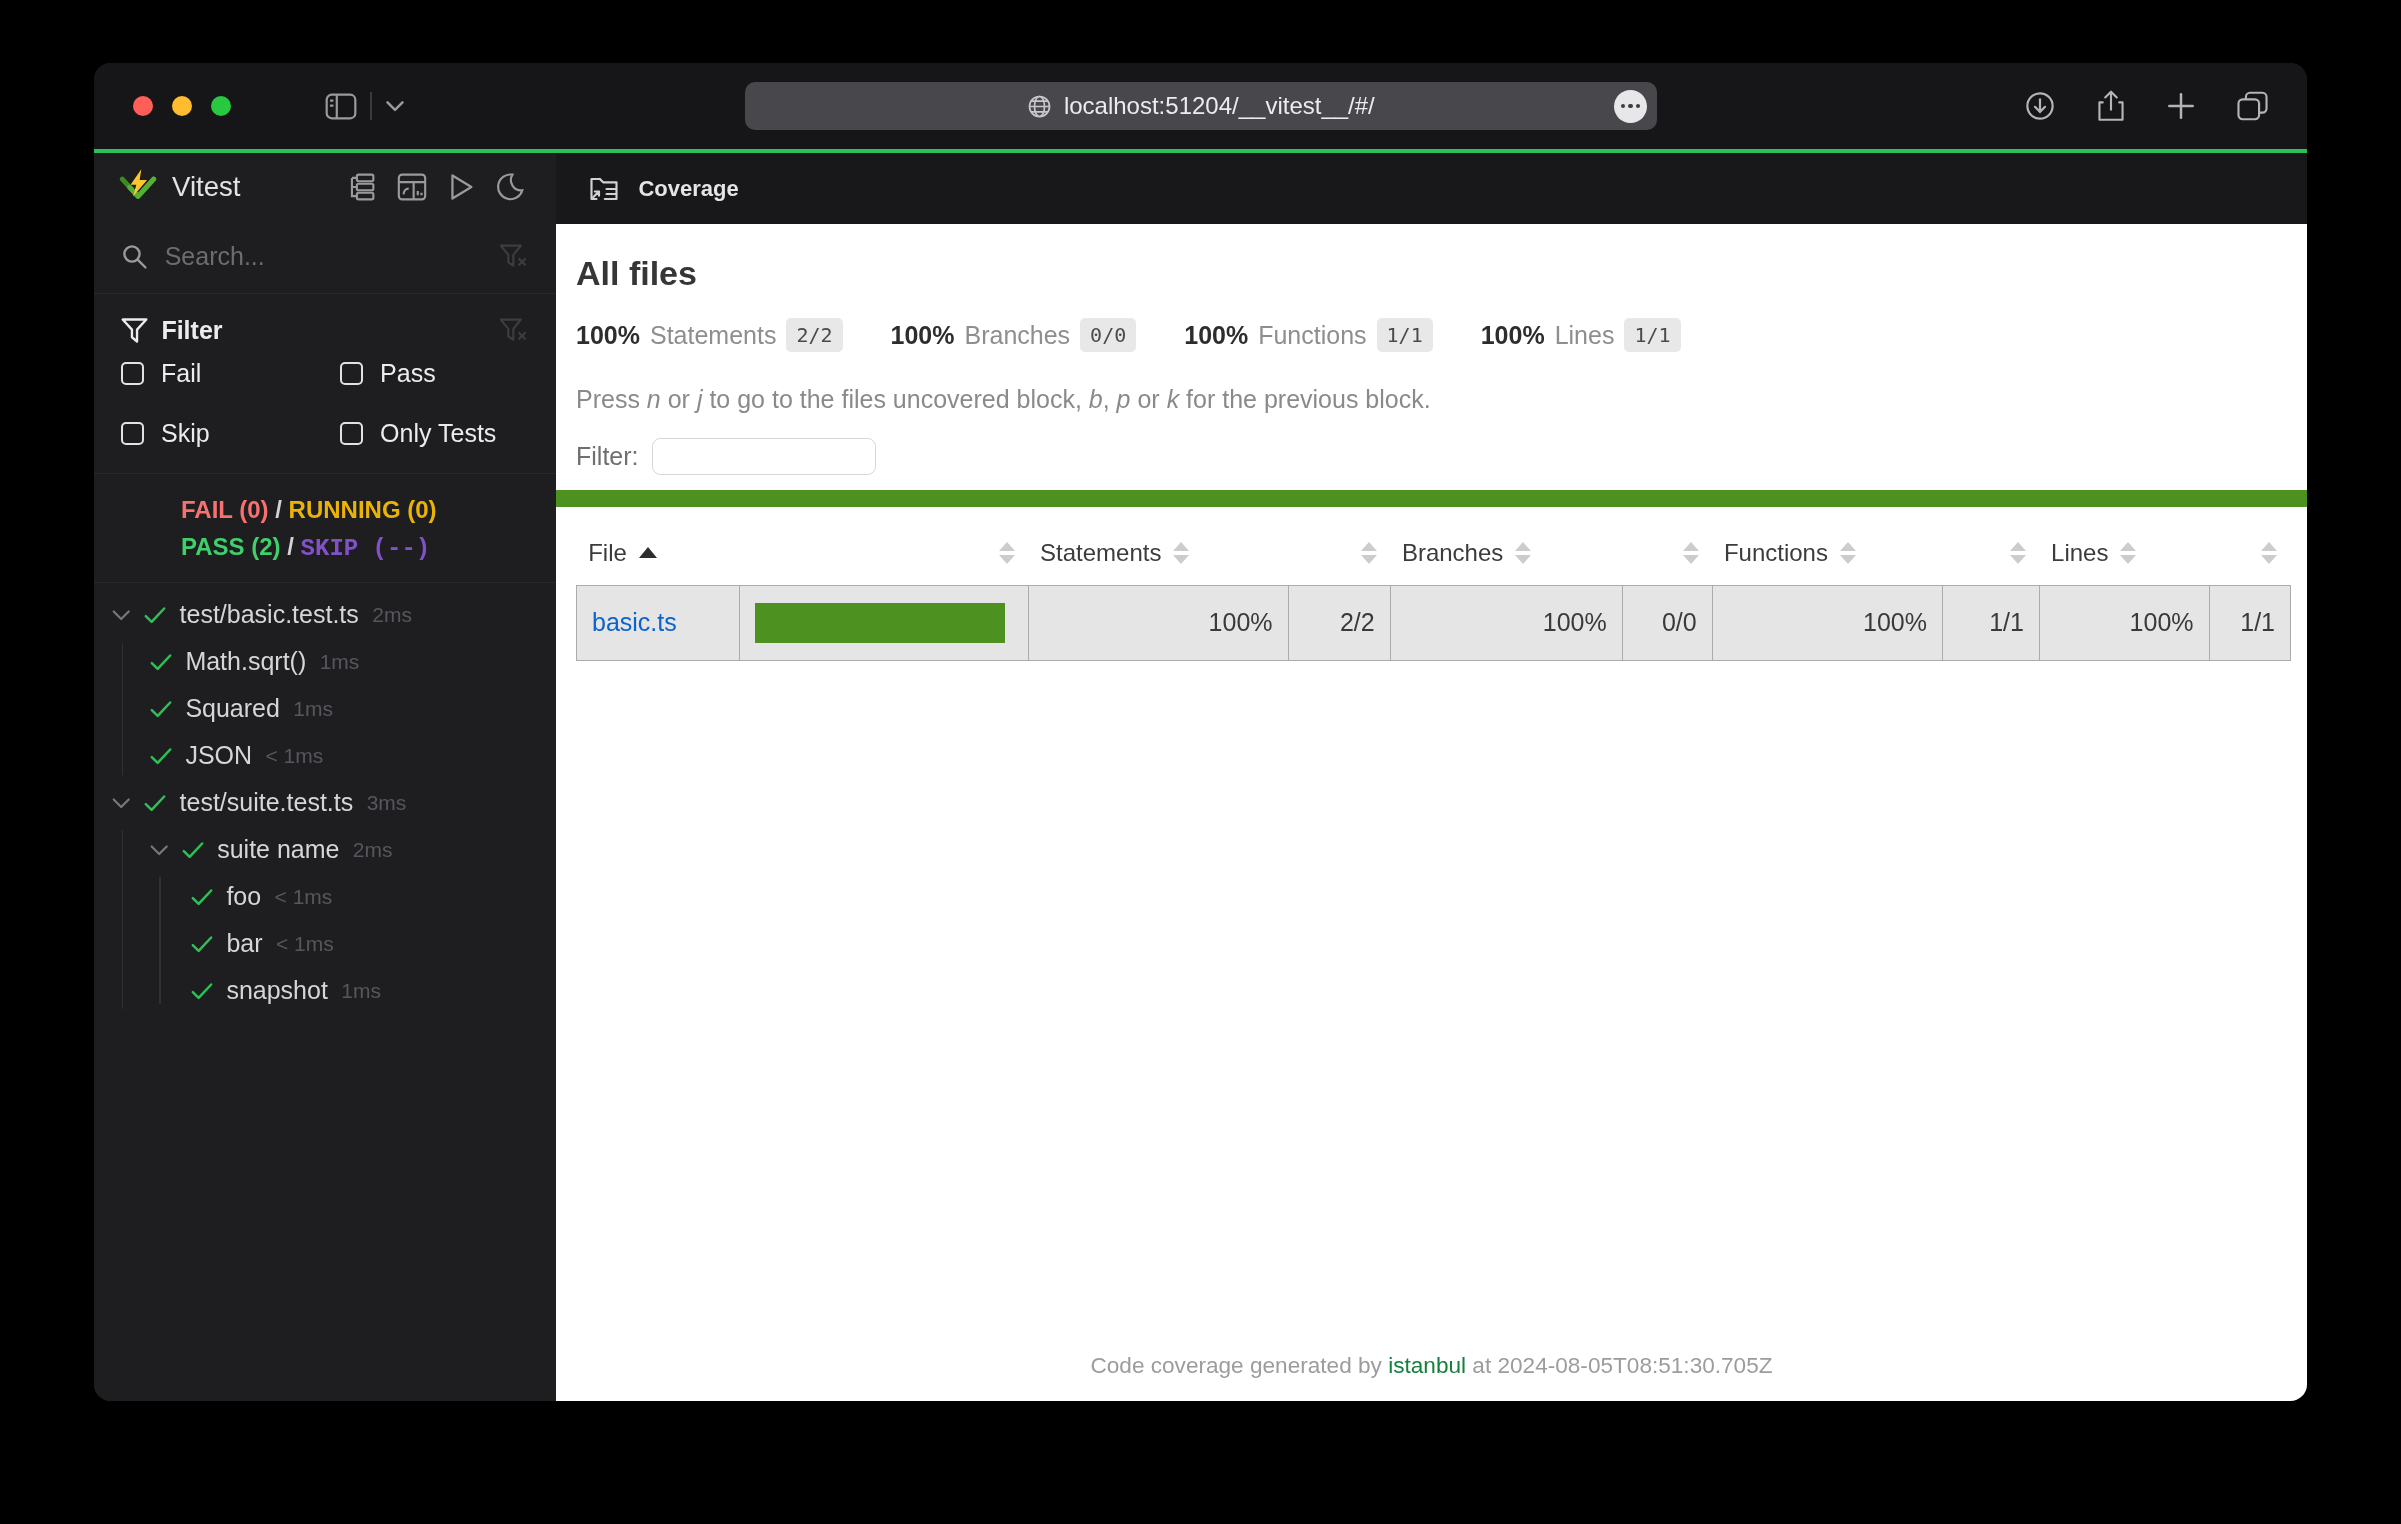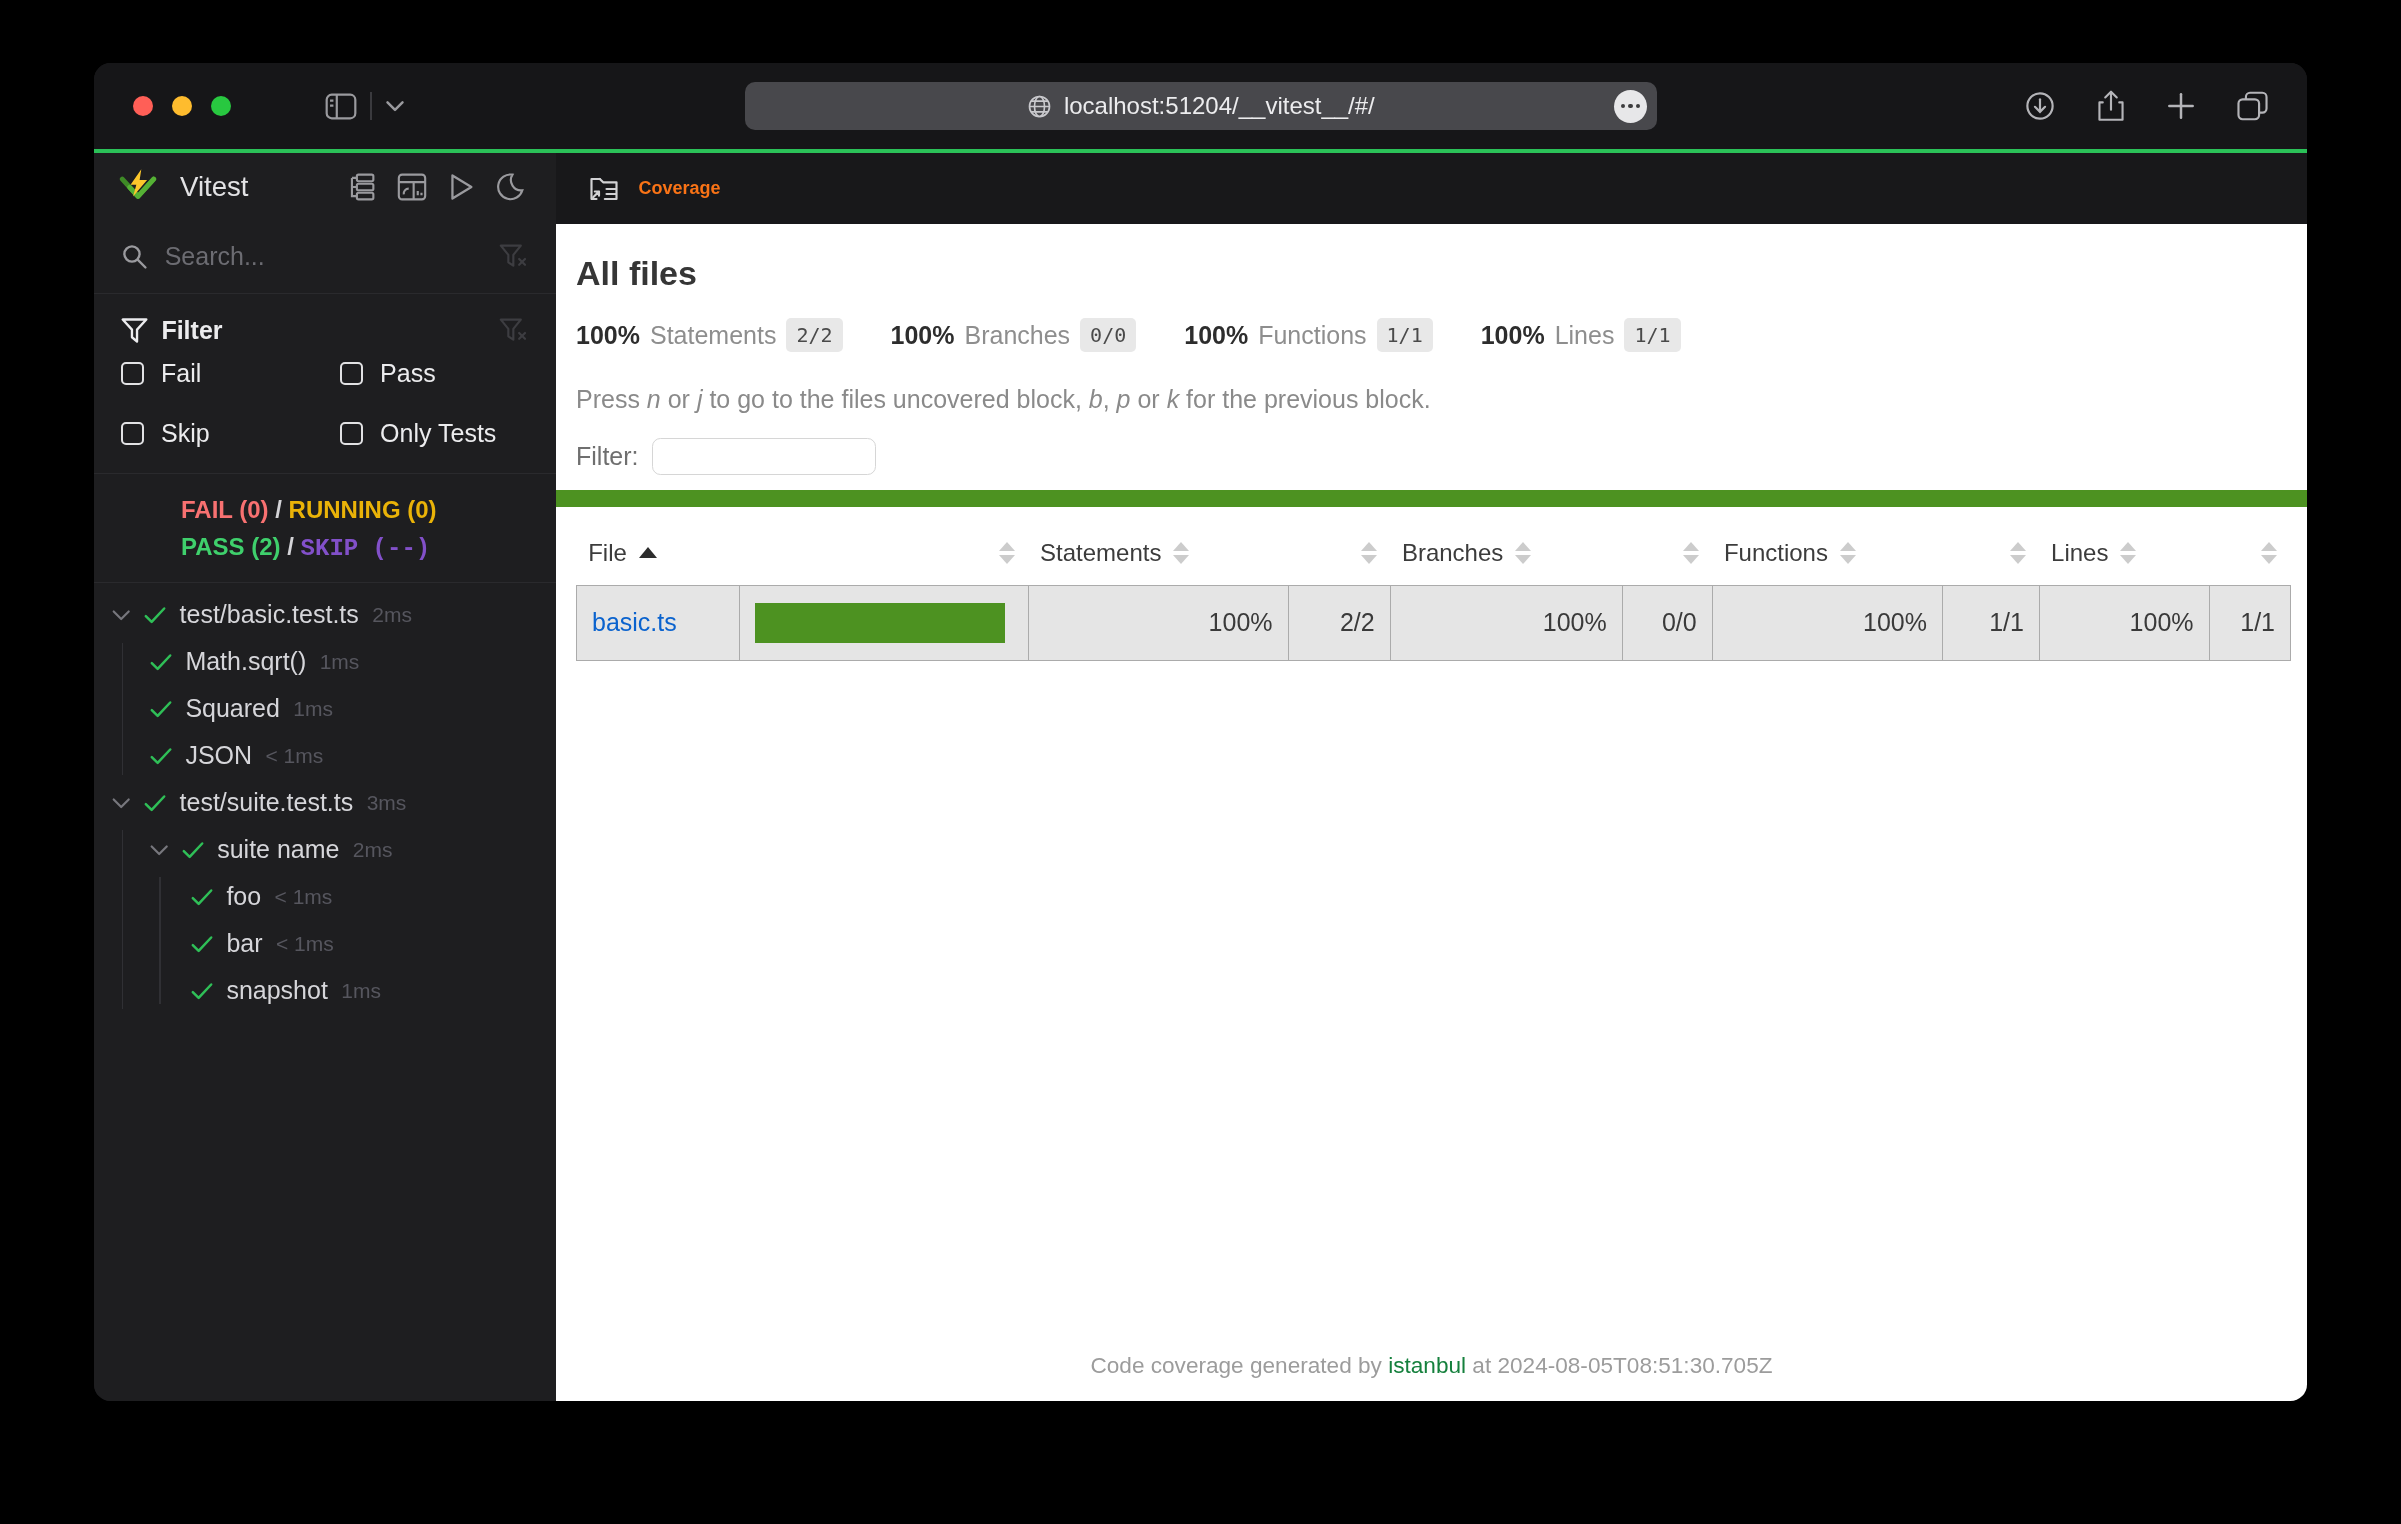--- a/index.html
+++ b/index.html
@@ -39,21 +39,21 @@
   .chrome-right { position: absolute; right: 38px; display: flex; gap: 40px; align-items: center; color: #b4b4b8; }
 
   
   .accent-line { height: 4.2px; background: #2bc158; flex: 0 0 auto; }
 
   
   .app { flex: 1; display: flex; min-height: 0; }
 
   
   .sidebar { width: 462px; flex: 0 0 auto; background: #1e1e20; display: flex; flex-direction: column; }
-  .sb-header { height: 67px; display: flex; align-items: center; padding: 0 32px 0 25px; gap: 8px; }
+  .sb-header { height: 67px; display: flex; align-items: center; padding: 0 32px 0 25px; }
   .logo { width: 38px; height: 35px; margin-right: 15px; }
   .app-name { color: #e3e3e5; font-size: 27.6px; font-weight: 500; }
   .sb-header-icons { margin-left: auto; display: flex; gap: 22px; align-items: center; color: #9a9a9e; }
 
   .sb-search { height: 74px; display: flex; align-items: center; padding: 0 30px 0 27px; border-bottom: 1.7px solid #2a2a2d; }
   .sb-search input {
     flex: 1; background: transparent; border: none; outline: none;
     color: #d0d0d4; font-size: 25px; margin-left: 16.7px; font-family: "Liberation Sans", sans-serif;
   }
   .sb-search input::placeholder { color: #6c6c72; }
@@ -81,21 +81,21 @@
   .ind-2c { padding-left: 56px; }
   .ind-3 { padding-left: 97px; }
   .guide { position: absolute; width: 1.7px; background: #303034; }
   .g1 { left: 27.6px; top: 60px;  height: 132px; }
   .g2 { left: 27.6px; top: 247px; height: 179px; }
   .g3 { left: 65px; top: 294px; height: 127px; }
 
   
   .main { flex: 1; display: flex; flex-direction: column; min-width: 0; background: #fff; }
   .cov-header { height: 71px; background: #18181a; flex: 0 0 auto; display: flex; align-items: center; padding-left: 32px; gap: 18.4px; }
-  .cov-header .cov-title { color: #f97316; font-size: 18px; font-weight: bold; }
+  .cov-header .cov-title { color: #e5e5e5; font-size: 22px; font-weight: bold; }
 
   .content { flex: 1; display: flex; flex-direction: column; overflow: hidden; }
   .all-files { margin: 30px 0 0 20px; font-size: 34px; font-weight: bold; color: #363636; }
 
   .stats-row { margin: 25px 0 0 20px; display: flex; gap: 48px; align-items: center; }
   .stat { display: flex; align-items: center; gap: 10px; font-size: 25px; }
   .stat b { color: #2d2d2d; }
   .stat .stat-label { color: #8e8e8e; }
   .stat .frac {
     font-family: "DejaVu Sans Mono", monospace; font-size: 20px; color: #4a4a4a;

